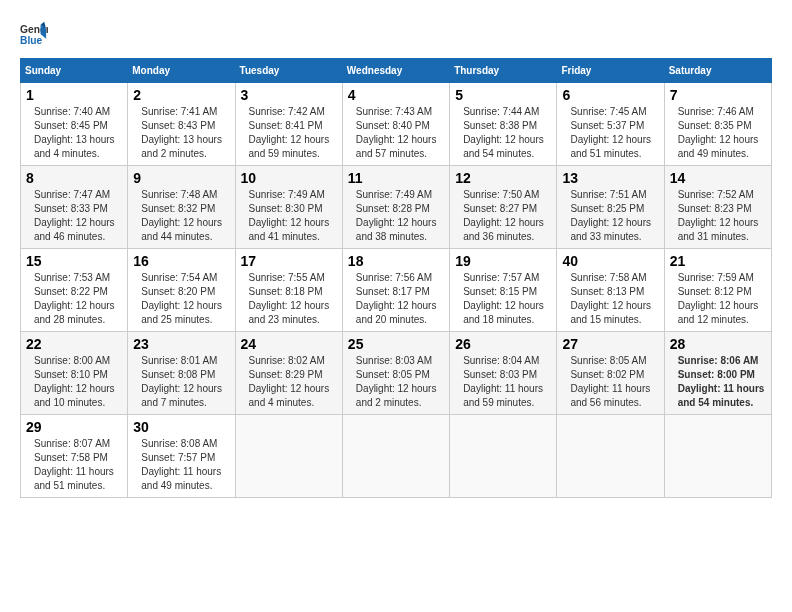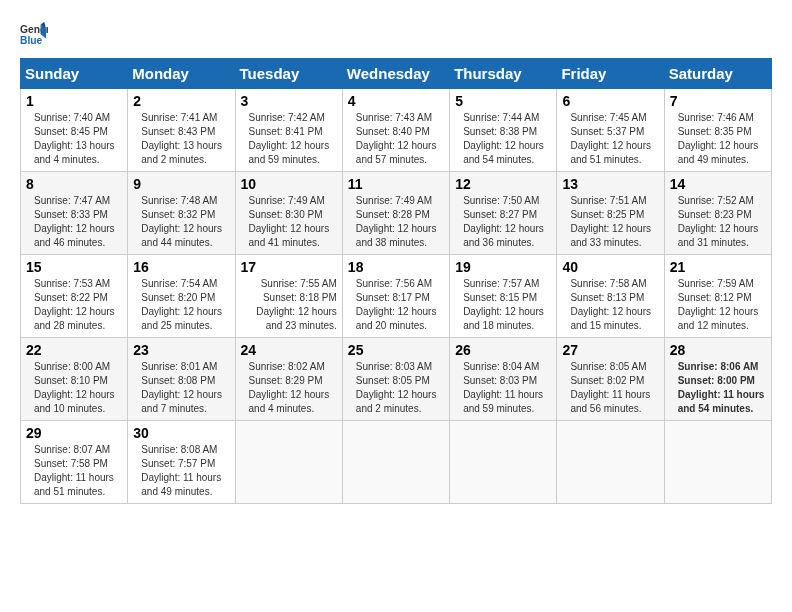--- a/index.html
+++ b/index.html
@@ -40,21 +40,21 @@
     table {
       width: 100%;
       border-collapse: collapse;
       font-size: 11px;
     }
     thead tr th {
       background-color: #1a6ab1;
       color: #fff;
       padding: 6px 4px;
       text-align: left;
-      font-size: 15px;
+      font-size: 10px;
       font-weight: bold;
       border: 1px solid #1a6ab1;
     }
     tbody tr td {
       border: 1px solid #ccc;
       vertical-align: top;
       padding: 4px 5px;
       width: 14.28%;
       min-height: 70px;
       height: 80px;
@@ -210,21 +210,21 @@
 Daylight: 12 hours and 28 minutes.</div>
         </td>
         <td>
           <span class="day-num">16</span>
           <div class="day-info" style="white-space: pre-line;">Sunrise: 7:54 AM
 Sunset: 8:20 PM
 Daylight: 12 hours and 25 minutes.</div>
         </td>
         <td>
           <span class="day-num">17</span>
-          <div class="day-info" style="white-space: pre-line; text-align: right;">Sunrise: 7:55 AM
+          <div class="day-info" style="white-space: pre-line;">Sunrise: 7:55 AM
 Sunset: 8:18 PM
 Daylight: 12 hours and 23 minutes.</div>
         </td>
         <td>
           <span class="day-num">18</span>
           <div class="day-info" style="white-space: pre-line;">Sunrise: 7:56 AM
 Sunset: 8:17 PM
 Daylight: 12 hours and 20 minutes.</div>
         </td>
         <td>

